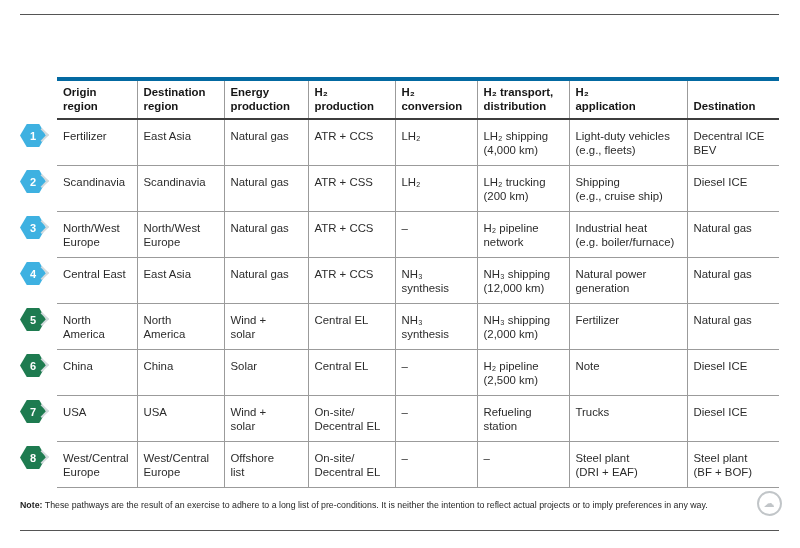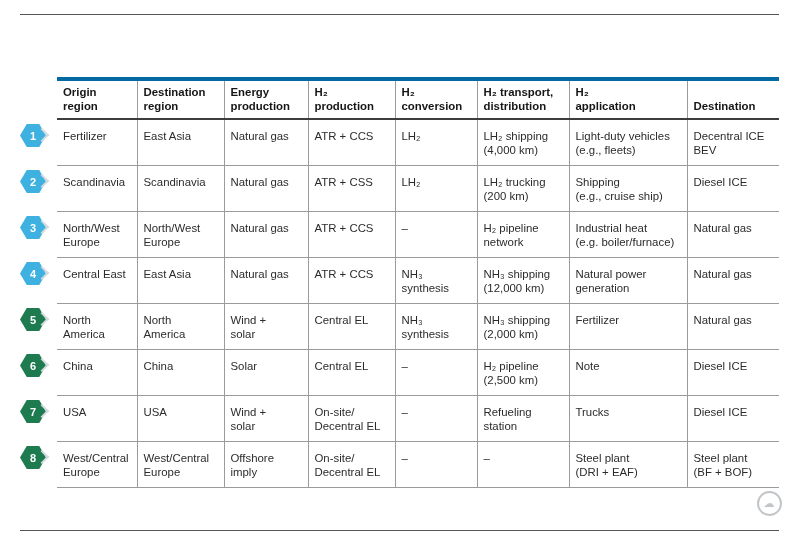--- a/index.html
+++ b/index.html
@@ -242,33 +242,34 @@
           <span class="badge green">
             <span class="hex">8</span>
             <span class="chev"></span>
           </span>
         </td>
         <td class="data c0">West/Central
 Europe</td>
         <td class="data c1">West/Central
 Europe</td>
         <td class="data c2">Offshore
-imply</td>
+list</td>
         <td class="data c3">On-site/
 Decentral EL</td>
         <td class="data c4">–</td>
         <td class="data c5">–</td>
         <td class="data c6">Steel plant
 (DRI + EAF)</td>
         <td class="data c7">Steel plant
 (BF + BOF)</td>
       </tr>
     </tbody>
   </table>
 
+  <p class="note"><b>Note:</b><span> These pathways are the result of an exercise to adhere to a long list of pre-conditions. It is neither the intention to reflect actual projects or to imply preferences in any way.</span></p>
 
   <div class="rule bottom"></div>
 
   <div class="watermark">
     <span class="wm-logo">☁</span>
   </div>
 
 </div>
 
 </body></html>

